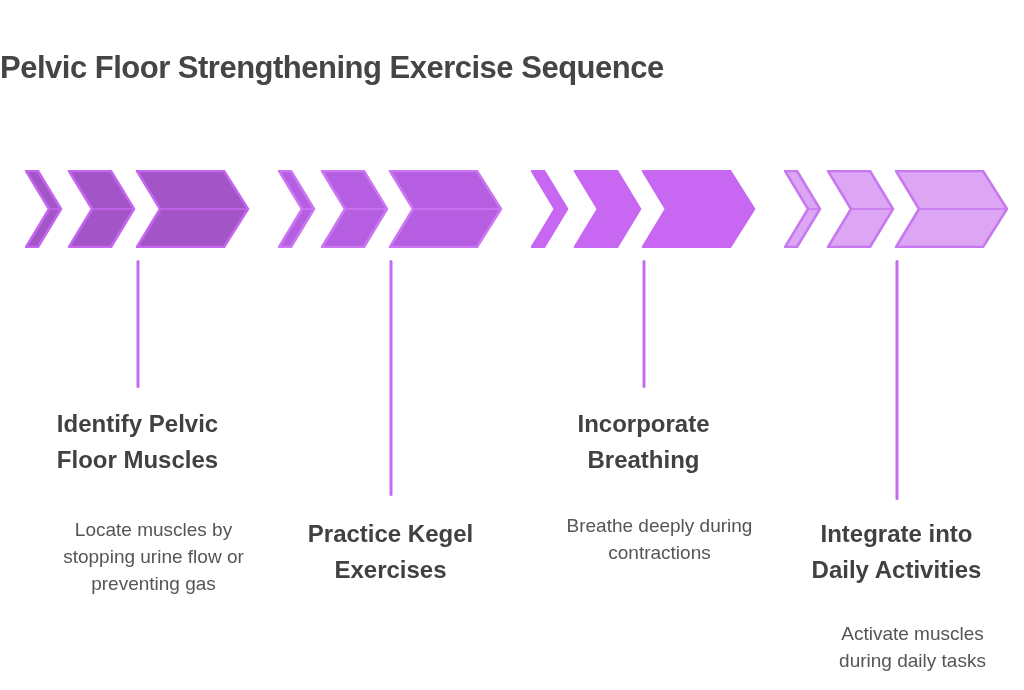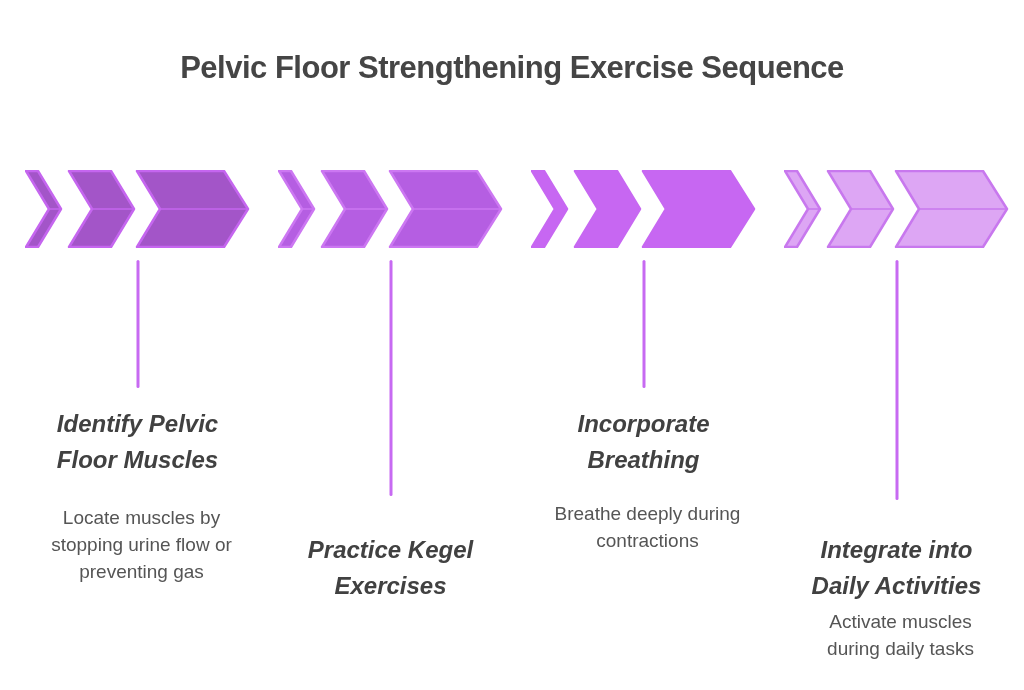--- a/index.html
+++ b/index.html
@@ -5,21 +5,21 @@
   html,body{margin:0;padding:0;}
   body{
     width:1024px;height:690px;
     background:var(--background,#fff);
     font-family:"Liberation Sans",sans-serif;
     overflow:hidden;position:relative;
   }
   .canvas{position:absolute;inset:0;}
   .main-title{
     position:absolute;top:50px;left:0;width:1024px;
-    text-align:center;margin:0;
+    text-align:left;margin:0;
     font-size:31px;font-weight:700;letter-spacing:-0.5px;
     color:var(--title-text,#454545);
   }
   .step{
     position:absolute;top:170px;width:225px;height:520px;
   }
   .step.s1{left:25px;}
   .step.s2{left:278px;}
   .step.s3{left:531px;}
   .step.s4{left:784px;}
@@ -33,25 +33,25 @@
   .s1 .connector{height:128px;}
   .s2 .connector{height:236px;}
   .s3 .connector{height:128px;}
   .s4 .connector{height:240px;}
   .step-title{
     position:absolute;left:50%;transform:translateX(-50%);
     width:212px;margin:0;text-align:center;
     font-size:24px;font-weight:700;line-height:36px;
     color:var(--step-title-text,#414141);
   }
-  .s1 .step-title,.s3 .step-title{top:236px;font-style:italic;}
-  .s2 .step-title,.s4 .step-title{top:362px;font-style:italic;}
+  .s1 .step-title,.s3 .step-title{top:236px;}
+  .s2 .step-title,.s4 .step-title{top:346px;}
   .step-desc{
     position:absolute;left:50%;transform:translateX(-50%);
-    margin:4px;text-align:center;
+    margin:16px;text-align:center;
     font-size:19px;font-weight:400;line-height:27px;
     color:var(--step-desc-text,#555555);
   }
   .s1 .step-desc{top:330px;width:192px;}
   .s2 .step-desc{top:440px;width:175px;}
   .s3 .step-desc{top:326px;width:188px;}
   .s4 .step-desc{top:434px;width:200px;}
   .chev{stroke-width:2.5;stroke-linejoin:round;}
   .midline{stroke-width:2;opacity:0.75;}
 </style>

